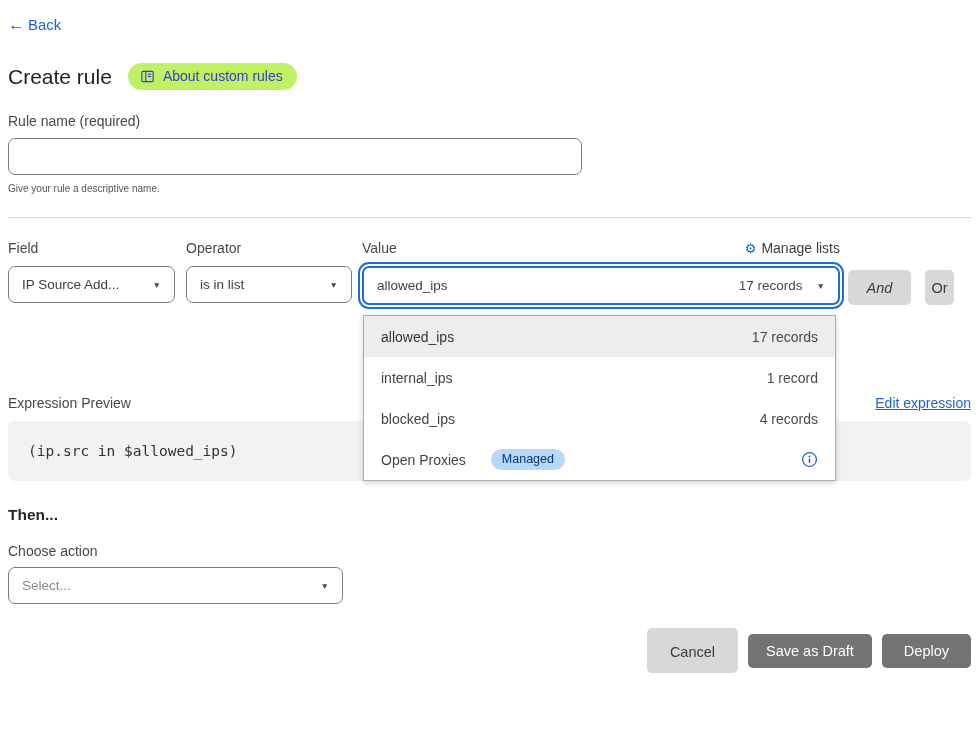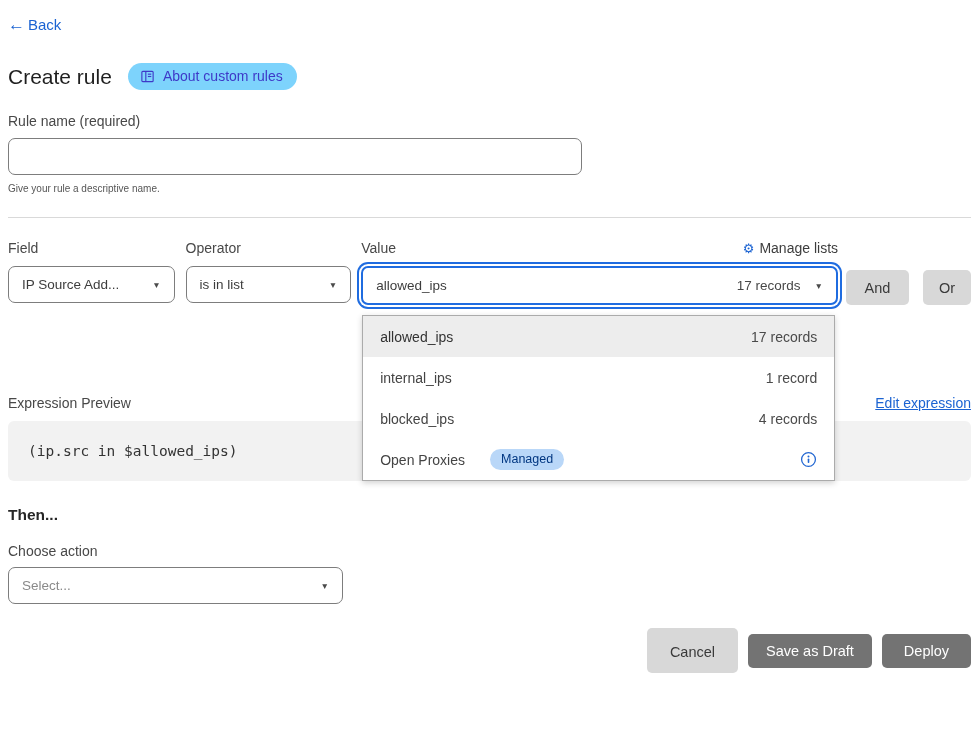--- a/index.html
+++ b/index.html
@@ -18,21 +18,21 @@
   
   .back { display:inline-flex; align-items:center; gap:3px; font-size:15px; color:#1b63d2; }
   .back .arrow { text-decoration:none; font-size:17px; line-height:1; }
 
   
   .title-row { display:flex; align-items:center; margin-top:30px; }
   .page-title { font-size:21px; font-weight:400; color:#1f1f1f; }
   .about-badge {
     display:inline-flex; align-items:center; gap:8px;
     margin-left:16px; padding:5px 14px 6px 12px;
-    background:#7dd3fc; color:#3e39c8; border-radius:999px;
+    background:#bef264; color:#3e39c8; border-radius:999px;
     font-size:14px; cursor:pointer;
   }
   .about-badge svg { display:block; }
 
   
   .field-label { display:block; font-size:14px; color:#484848; }
   .text-input {
     width:574px; height:37px; margin-top:9px;
     border:1px solid #7d7d7d; border-radius:7px;
     font-family:"Liberation Sans", sans-serif; font-size:14px;
@@ -70,22 +70,22 @@
   }
   .value-left { font-size:13.5px; color:#3d3d3d; }
   .value-right { display:flex; align-items:center; gap:14px; color:#474747; }
 
   .andor { display:flex; align-self:flex-end; }
   .btn {
     border:none; border-radius:5px; font-family:"Liberation Sans", sans-serif;
     font-size:14.5px; cursor:pointer; height:35px;
   }
   .btn-gray { background:#d8d8d8; color:#3a3a3a; }
-  .btn-and { width:63px; margin-left:8px; }
-  .btn-or  { width:48px; margin-left:14px; }
+  .btn-and { width:63px; margin-left:8px;font-style:italic; }
+  .btn-or  { width:29px; margin-left:14px; }
 
   
   .list-dropdown {
     position:absolute; top:77px; left:1px; width:473px;
     background:#ffffff; border:1px solid #ababab;
     box-shadow:0 2px 6px rgba(0,0,0,0.18);
     z-index:20;
   }
   .list-row {
     height:41px; display:flex; align-items:center; justify-content:space-between;

